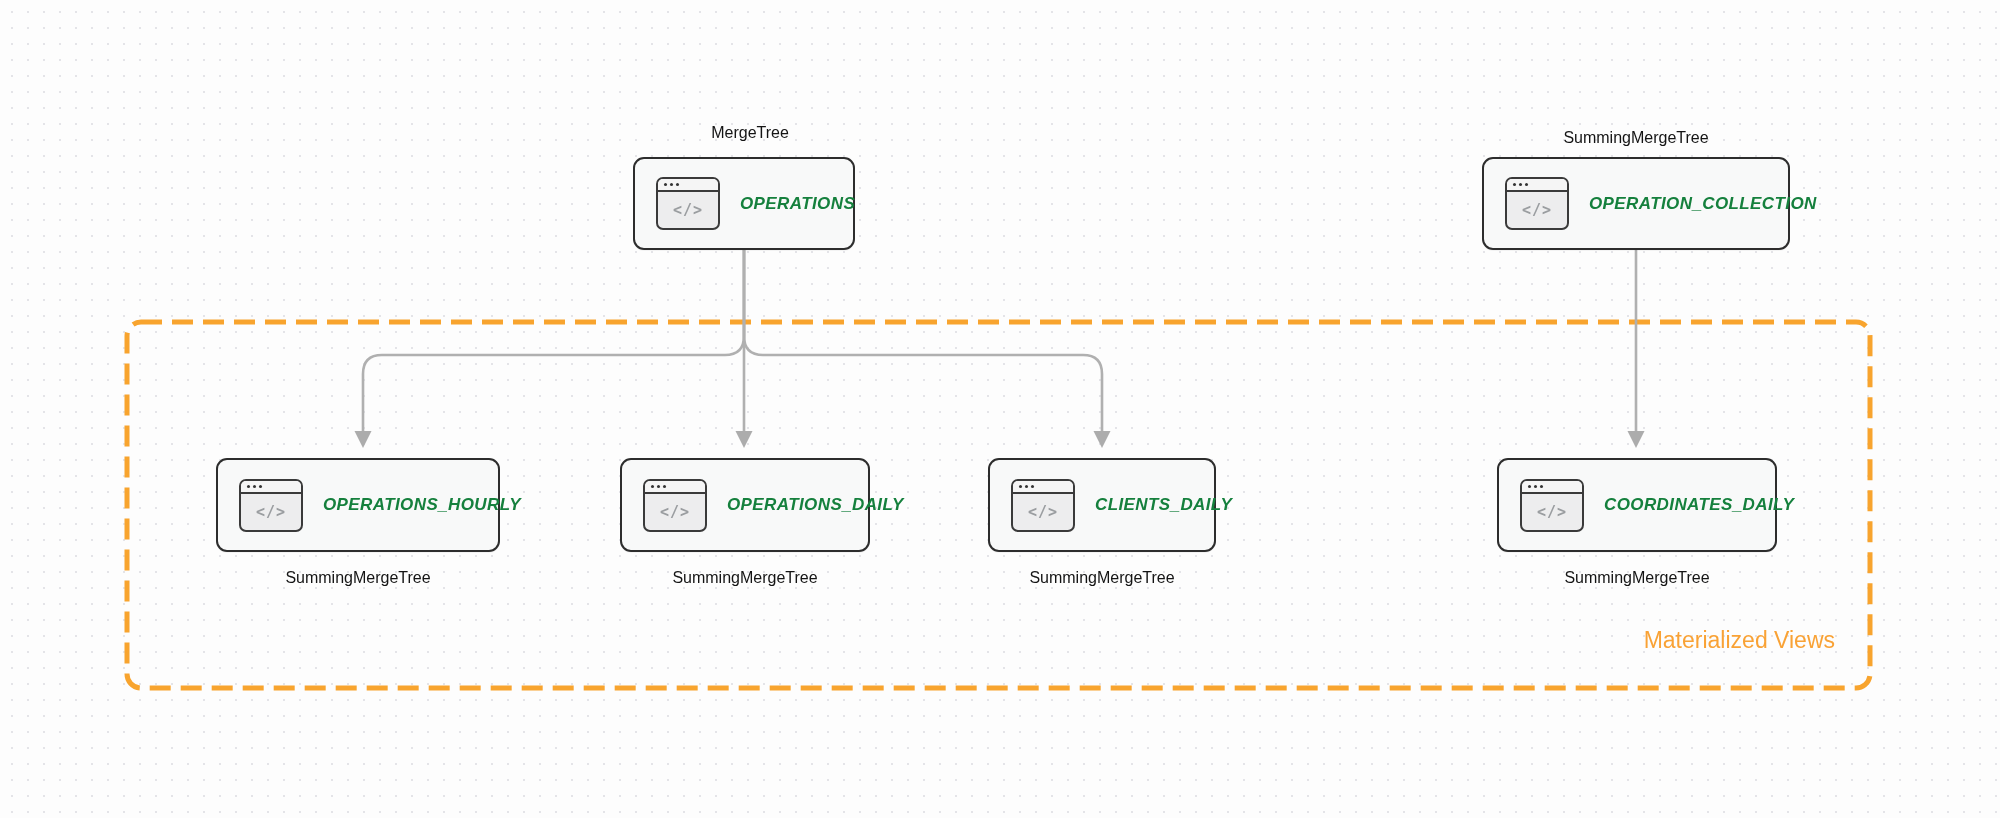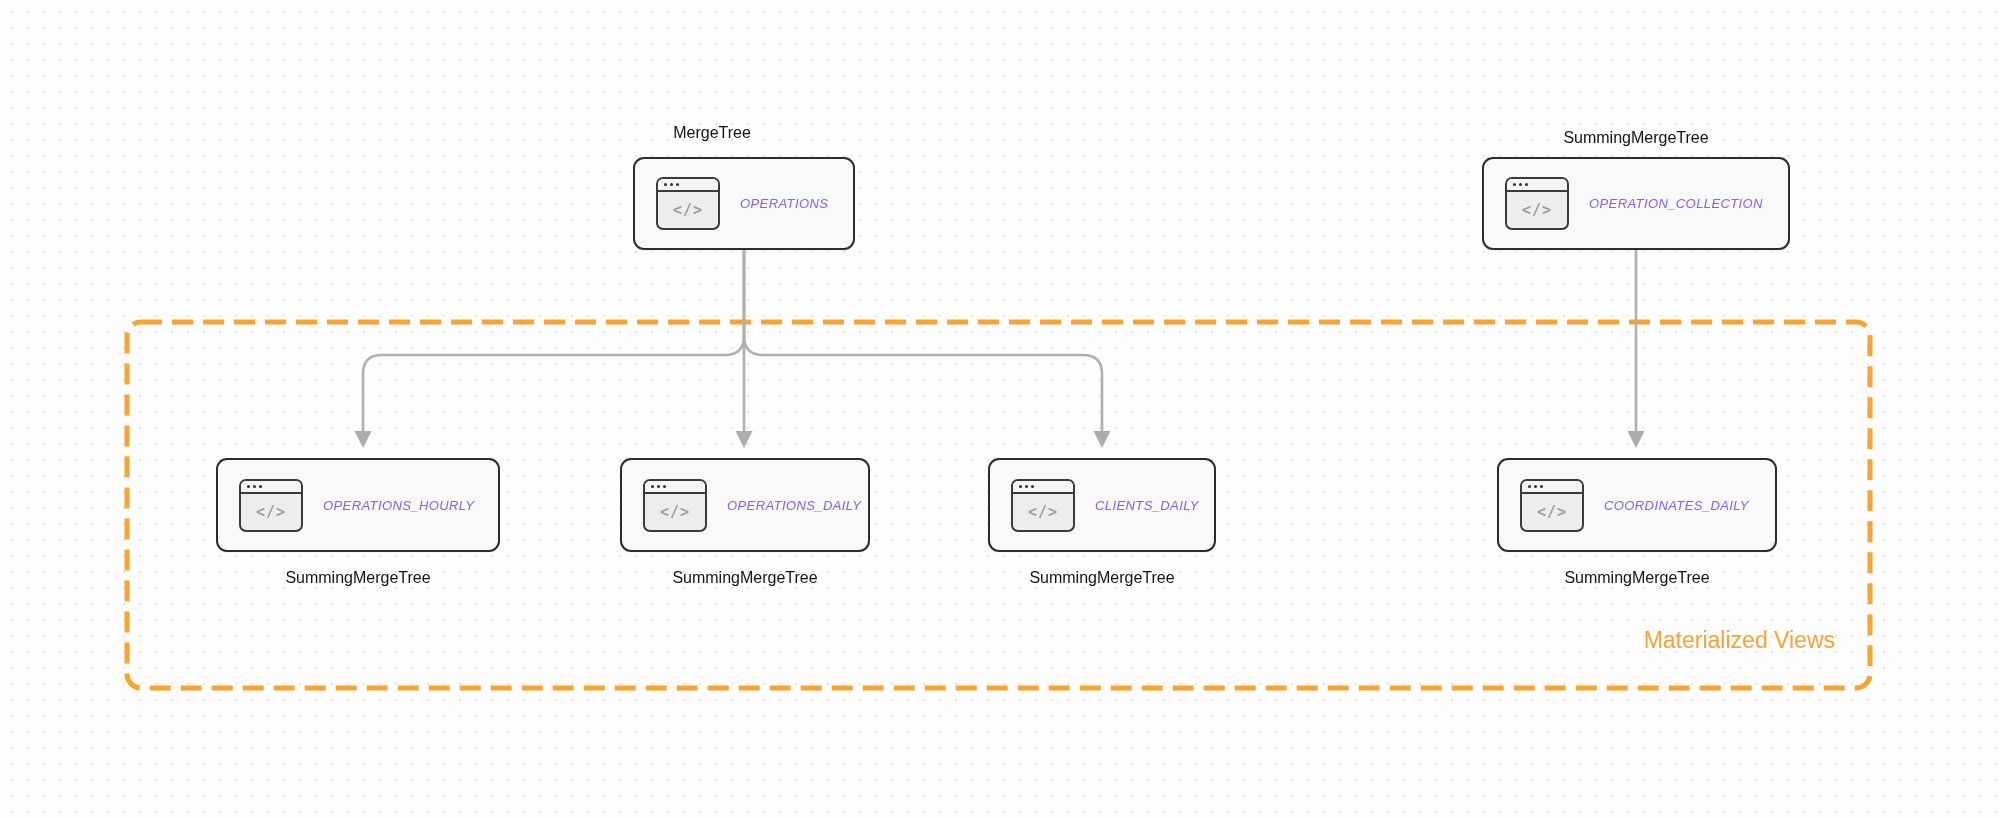--- a/index.html
+++ b/index.html
@@ -31,24 +31,24 @@
     gap: 20px;
     padding-left: 21px;
     padding-right: 10px;
     background: #f8f9f9;
     border: 2.5px solid #2d2d2d;
     border-radius: 11px;
     box-shadow: 0 1px 0 rgba(0,0,0,0.04);
   }
   .node .title {
     font-style: italic;
-    font-weight: 400;
-    font-size: 13px;
+    font-weight: 700;
+    font-size: 17px;
     letter-spacing: 0.4px;
-    color: #8b5cf6;
+    color: #15803d;
     white-space: nowrap;
   }
   .browser-icon {
     width: 64px;
     height: 53px;
     border: 2.5px solid #3a3a3a;
     border-radius: 7px;
     background: #ededee;
     display: flex;
     flex-direction: column;
@@ -114,21 +114,21 @@
       <path d="M1636,249 V432"></path>
     </g>
     <g fill="#acacac" stroke="none">
       <polygon points="354.5,431 371.5,431 363,448"></polygon>
       <polygon points="735.5,431 752.5,431 744,448"></polygon>
       <polygon points="1093.5,431 1110.5,431 1102,448"></polygon>
       <polygon points="1627.5,431 1644.5,431 1636,448"></polygon>
     </g>
   </svg>
 
-  <div class="engine-label" style="left:712px; top:124px;">MergeTree</div>
+  <div class="engine-label" style="left:750px; top:124px;">MergeTree</div>
   <div class="engine-label" style="left:1636px; top:129px;">SummingMergeTree</div>
 
   <div class="node" style="left:633px; top:157px; width:222px; height:93px;">
     <div class="browser-icon">
       <div class="bar">
           <i></i>
           <i></i>
           <i></i>
         </div>
       <div class="body">&lt;/&gt;</div>

